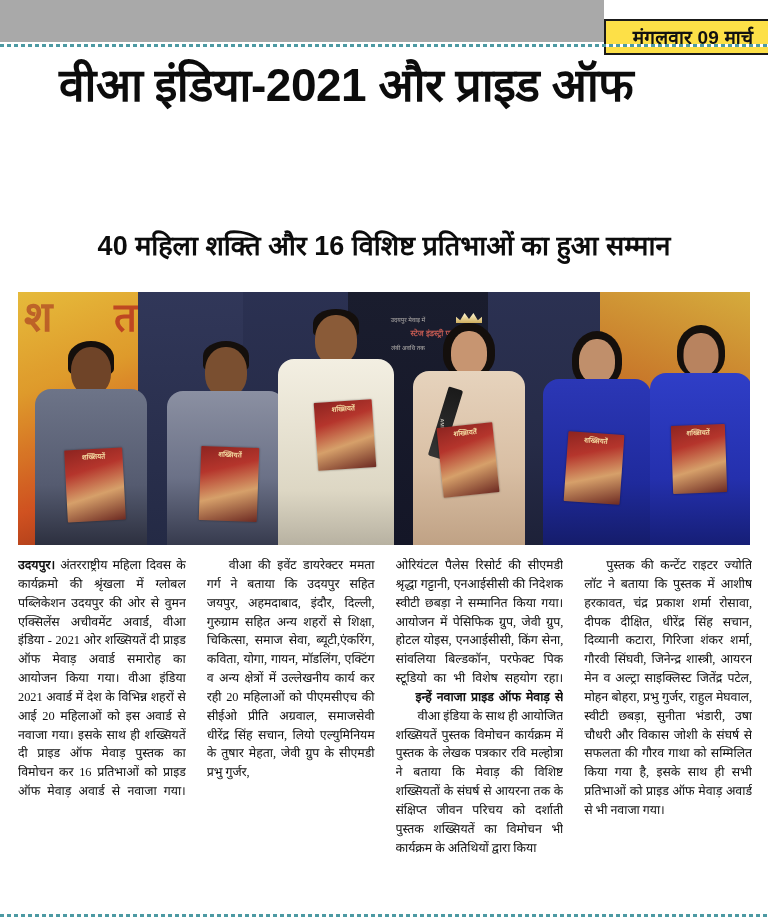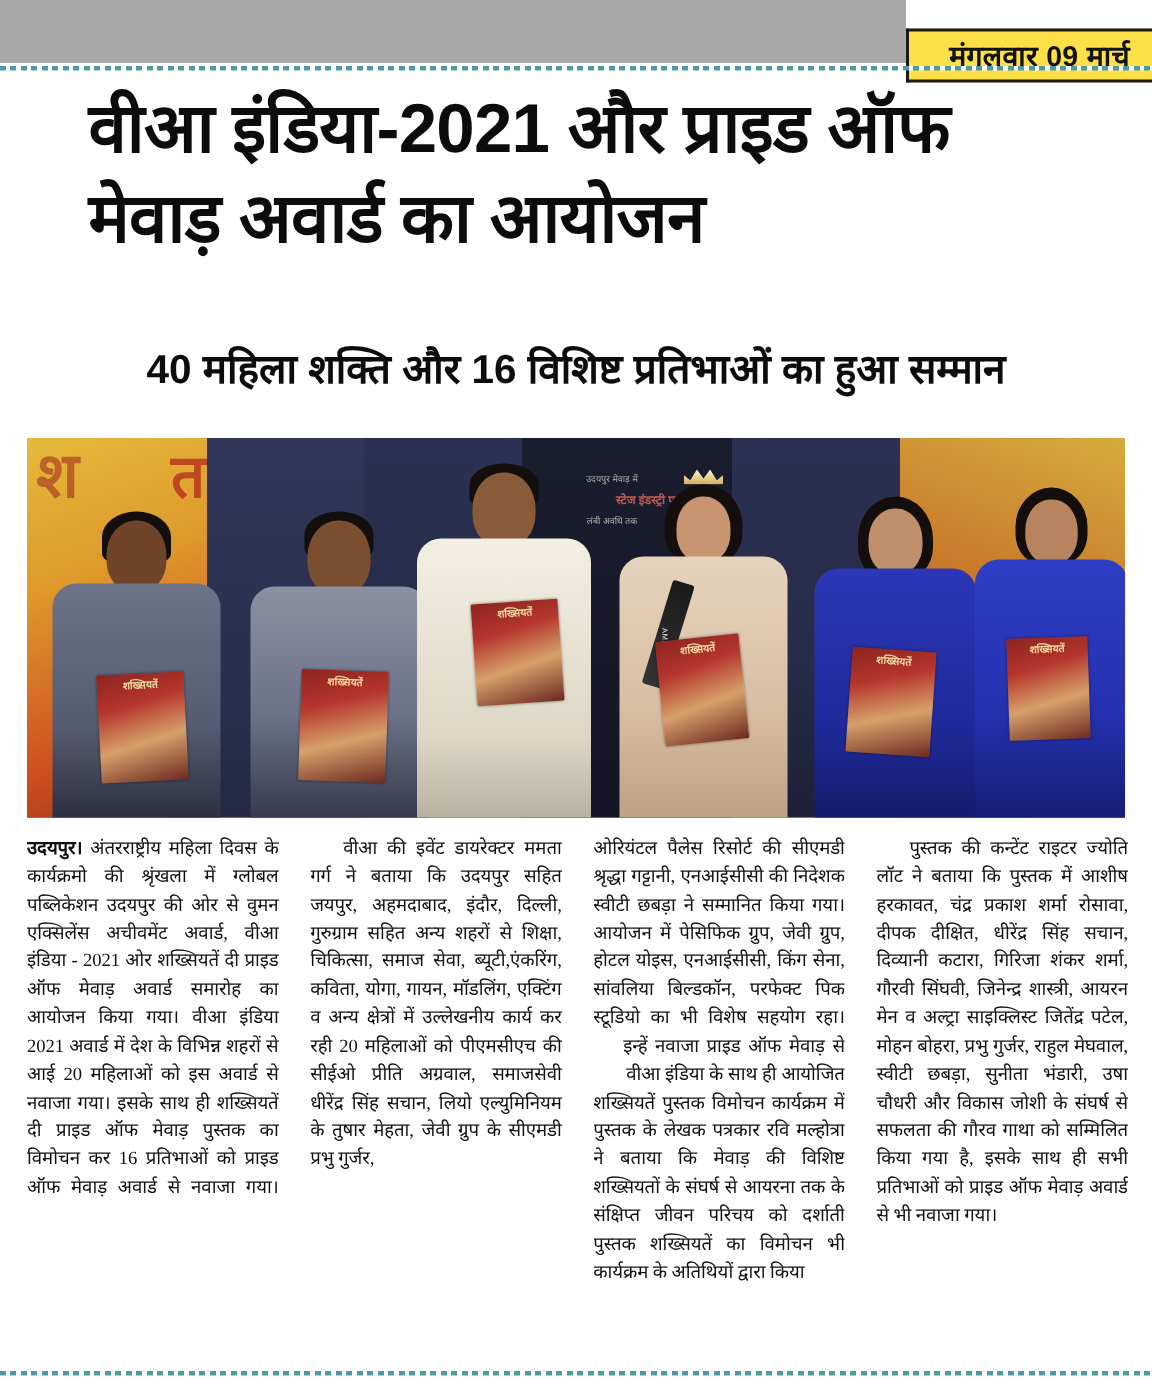--- a/index.html
+++ b/index.html
@@ -268,21 +268,21 @@
     letter-spacing: -0.05px;
   }
   .col p + p { margin-top: 0; }
   .col p.indent { text-indent: 22px; }
   .col p.last { text-align-last: left; }
   .dateline {
     font-weight: bold;
   }
   .subhead-inline {
     font-family: "Liberation Sans", "DejaVu Sans", sans-serif;
-    font-weight: normal;
+    font-weight: bold;
     font-size: 12.6px;
     line-height: 1.45;
     text-align: justify;
     text-align-last: left;
     text-indent: 20px;
     margin: 2px 0 1px 0;
     color: #0c0c0c;
   }
 </style>
 </head>
@@ -292,21 +292,20 @@
   <div class="top-strip-gray"></div>
   <div class="date-box">
     <span class="date-text">मंगलवार 09 मार्च</span>
   </div>
 </div>
 <div class="dashed-rule"></div>
 
 <div class="headline-wrap">
   <h1 class="headline">
     <span>वीआ इंडिया-2021 और प्राइड ऑफ</span>
-    <span class="l2">मेवाड़ अवार्ड का आयोजन</span>
   </h1>
 </div>
 <div class="subheadline">40 महिला शक्ति और 16 विशिष्ट प्रतिभाओं का हुआ सम्मान</div>
 
 <div class="photo">
   <div class="photo-stage"></div>
   <div class="banner-left">
     <span class="banner-left-script">श</span>
   </div>
   <div class="dark-panel-2"></div>

